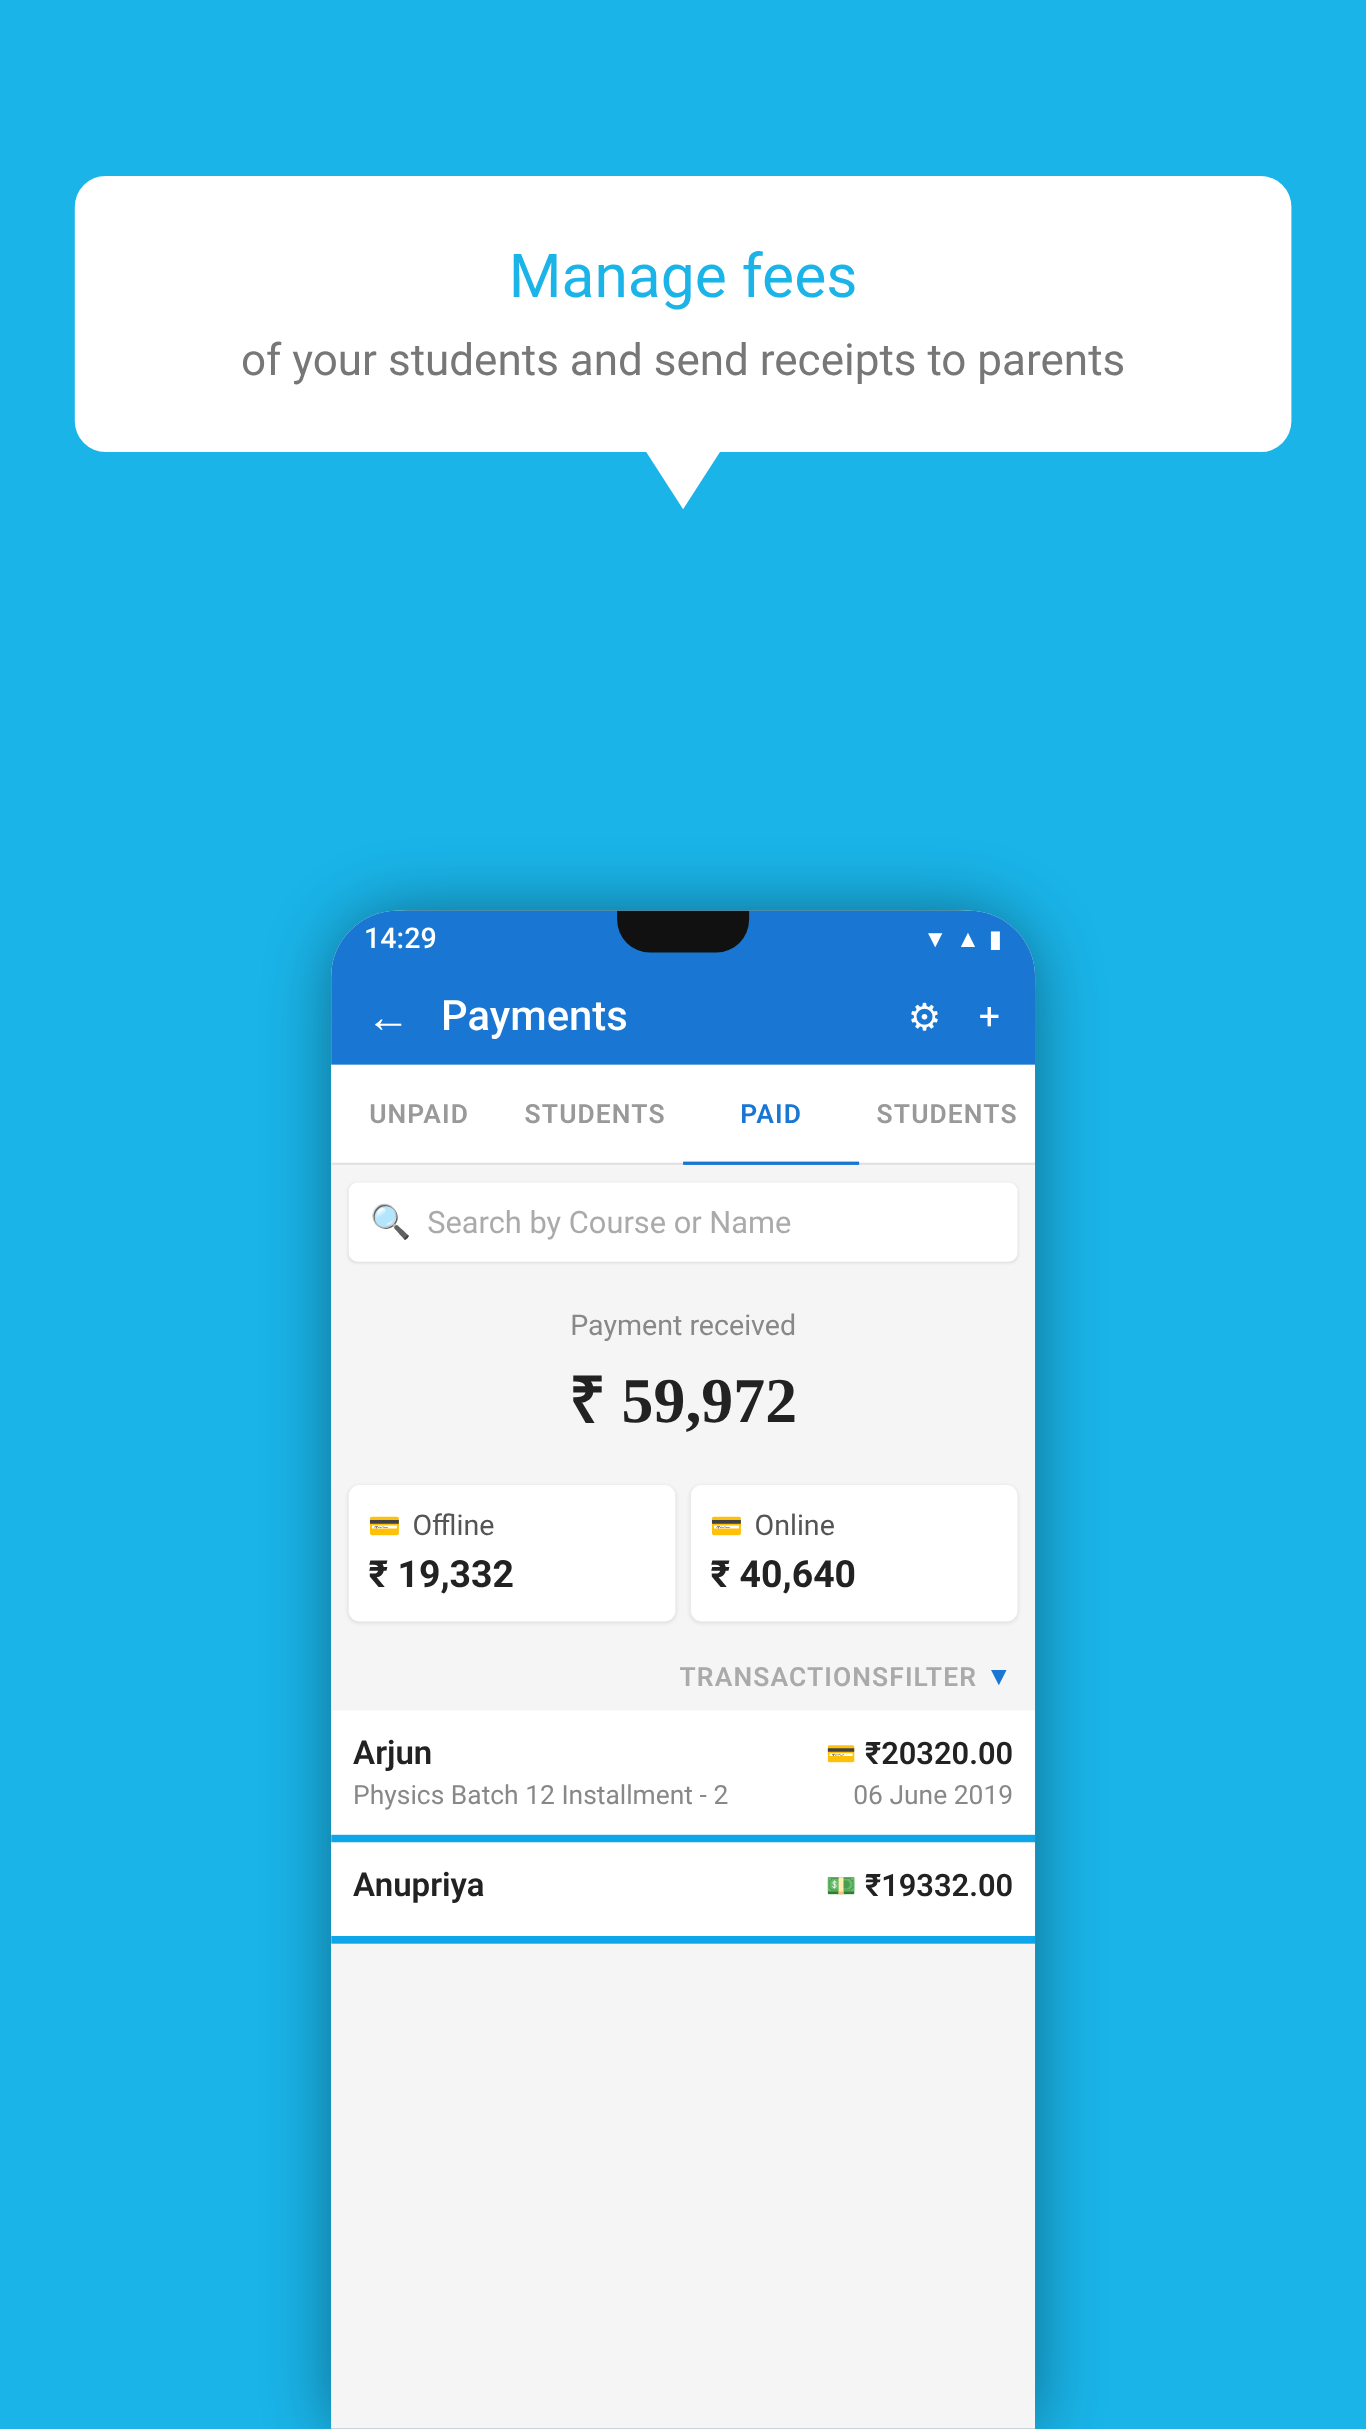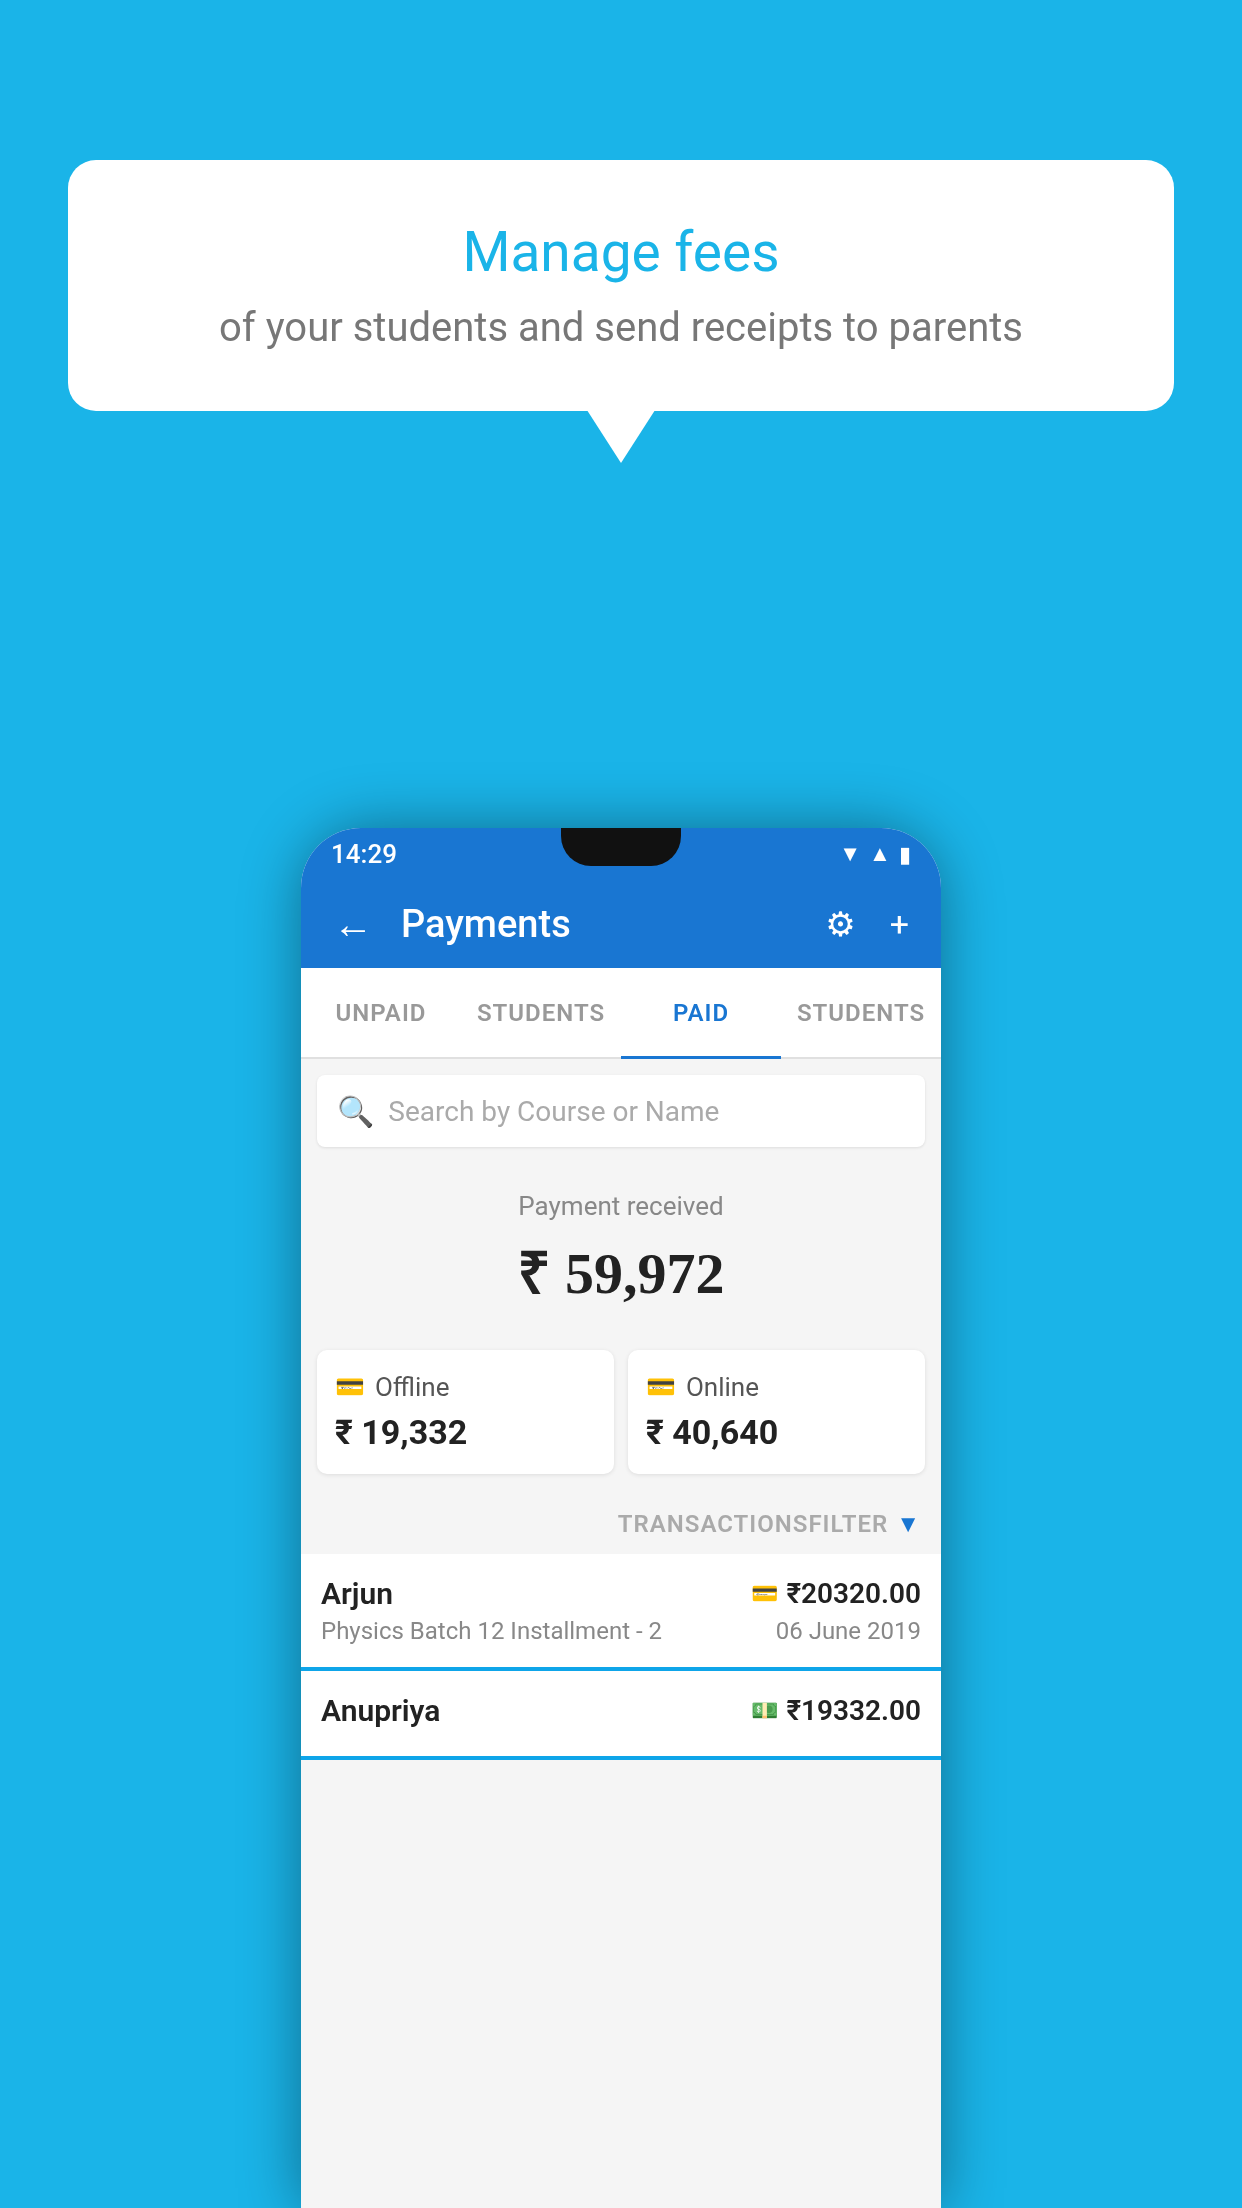--- a/index.html
+++ b/index.html
@@ -279,21 +279,21 @@
     }
     .filter-icon {
       color: #1976d2;
       font-size: 24px;
     }
 
     
     .transaction-row {
       background: white;
       padding: 22px 20px;
-      border-bottom: 4px solid #0ea5e9;
+      border-bottom: 7px solid #0ea5e9;
     }
     .transaction-top {
       display: flex;
       justify-content: space-between;
       align-items: center;
       margin-bottom: 6px;
     }
     .student-name {
       font-size: 30px;
       font-weight: 600;

